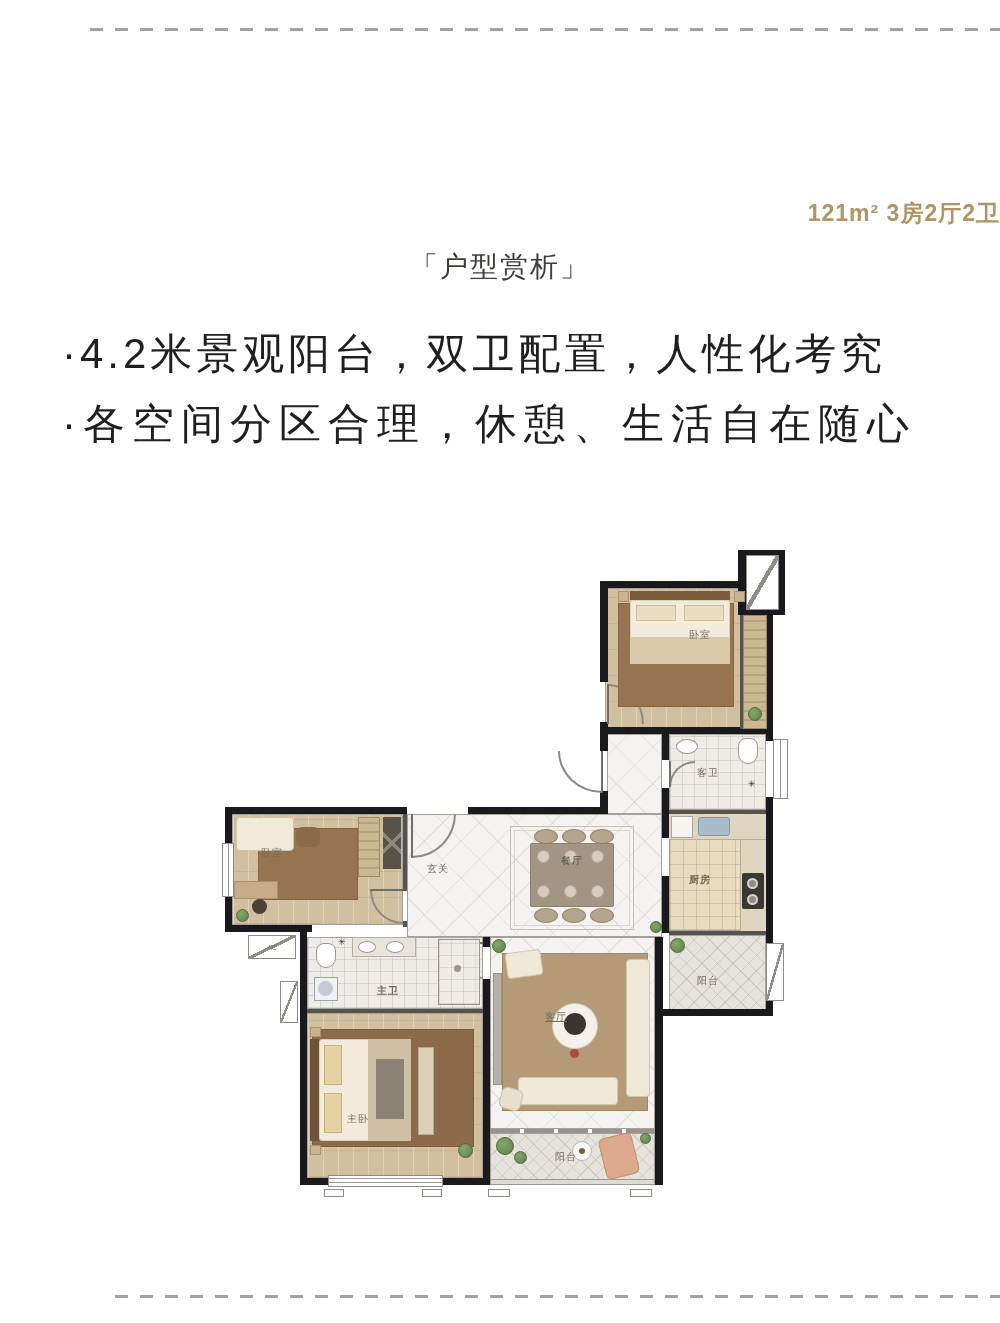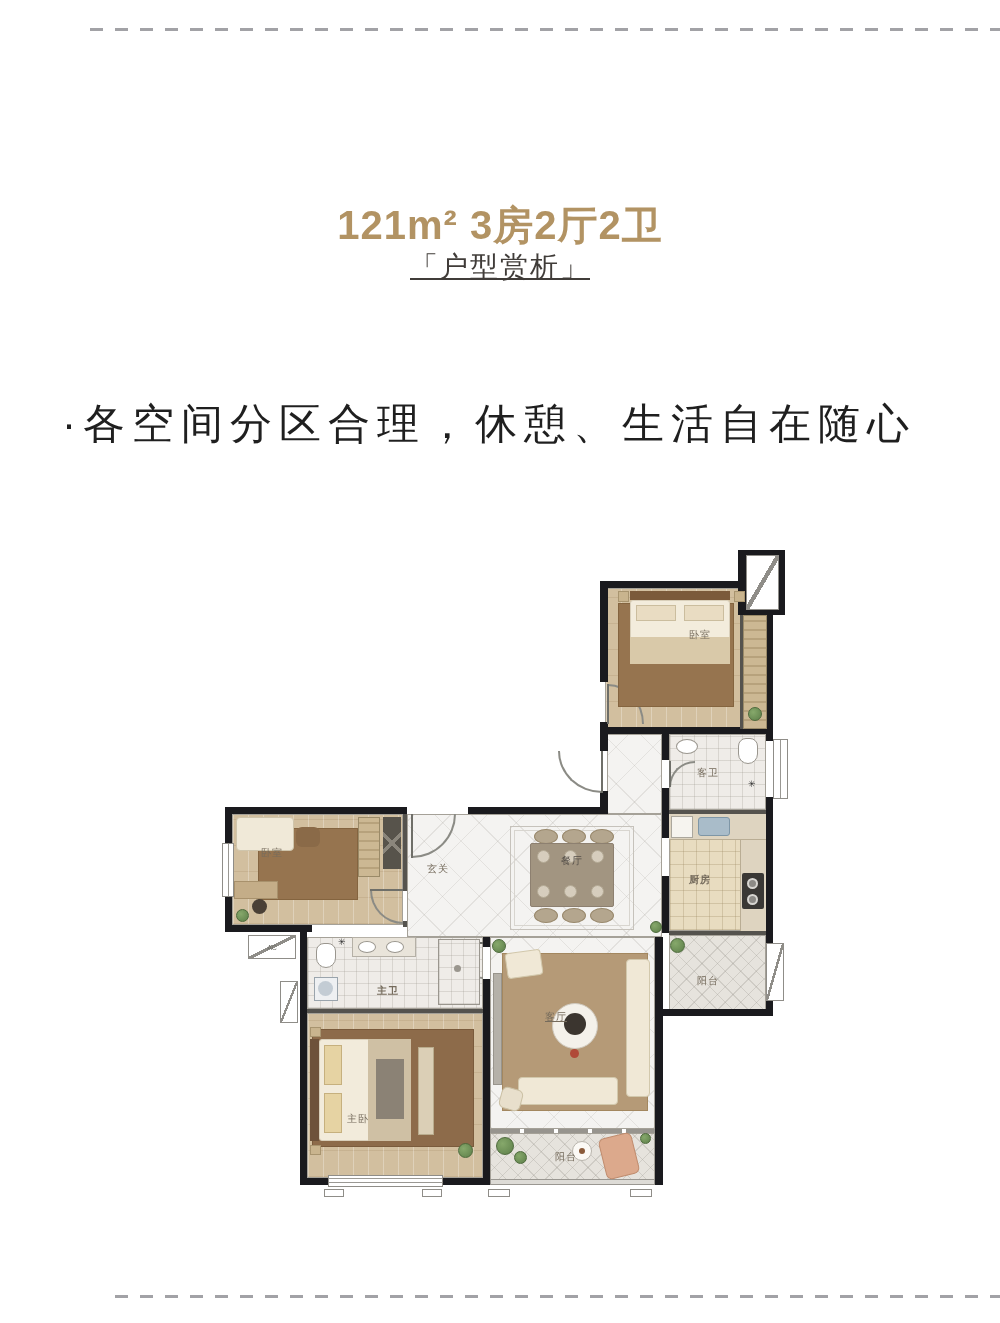--- a/index.html
+++ b/index.html
@@ -2,24 +2,24 @@
 <html><head>
 <meta charset="utf-8">
 <style>
   html,body{margin:0;padding:0;background:#fff;}
   .page{position:relative;width:1000px;height:1323px;background:#ffffff;overflow:hidden;
         font-family:"Liberation Sans","DejaVu Sans",sans-serif;}
   .dash{position:absolute;height:3px;
         background-image:repeating-linear-gradient(90deg,#a2a2a6 0 13px,transparent 13px 25px);}
   .title{position:absolute;top:126px;left:0;right:0;text-align:center;
          font-size:48px;font-weight:800;color:#1d1d1d;letter-spacing:2px;}
-  .subtitle{position:absolute;top:198px;left:0;right:0;text-align:center;
-            font-size:40px;font-weight:700;color:#b29363;letter-spacing:1px;}
+  .subtitle{position:absolute;top:198px;left:0;right:0;text-align:right;
+            font-size:23px;font-weight:700;color:#b29363;letter-spacing:1px;}
   .tagline{position:absolute;top:248px;left:0;right:0;text-align:center;
-           font-size:28px;font-weight:500;color:#403c39;letter-spacing:2px;text-decoration:underline;}
+           font-size:28px;font-weight:500;color:#403c39;letter-spacing:2px;}
   .bullet{position:absolute;left:62px;font-size:42px;color:#1f1f1f;font-weight:500;white-space:nowrap;}
   .b1{top:326px;letter-spacing:4px;}
   .b2{top:396px;letter-spacing:7px;}
 
   
   .plan{position:absolute;left:200px;top:545px;width:600px;height:660px;}
   .abs{position:absolute;}
   .room{position:absolute;box-sizing:border-box;border:1px solid #a5a19ا8;border:1px solid #a5a198;}
   .wood{background-color:#d2bf9f;
         background-image:repeating-linear-gradient(90deg,rgba(255,255,255,.28) 0 1px,transparent 1px 15px),
@@ -62,20 +62,21 @@
 </head>
 <body>
 
 <div class="page">
 
   <div class="dash" style="left:90px;top:28px;width:910px;"></div>
 
   <div class="subtitle">121m² 3房2厅2卫</div>
   <div class="tagline">「户型赏析」</div>
 
+  <div class="bullet b1">·4.2米景观阳台，双卫配置，人性化考究</div>
   <div class="bullet b2">·各空间分区合理，休憩、生活自在随心</div>
 
   <div class="plan">
 
     <div class="room wood" style="left:405px;top:43px;width:162px;height:141px;"></div>
     <div class="room tileb" style="left:469px;top:189px;width:97px;height:76px;"></div>
     <div class="room tilek" style="left:469px;top:269px;width:97px;height:117px;"></div>
     <div class="room tilel" style="left:469px;top:390px;width:97px;height:76px;"></div>
     <div class="room marble" style="left:407px;top:189px;width:55px;height:80px;"></div>
     <div class="room marble" style="left:207px;top:269px;width:255px;height:123px;"></div>

